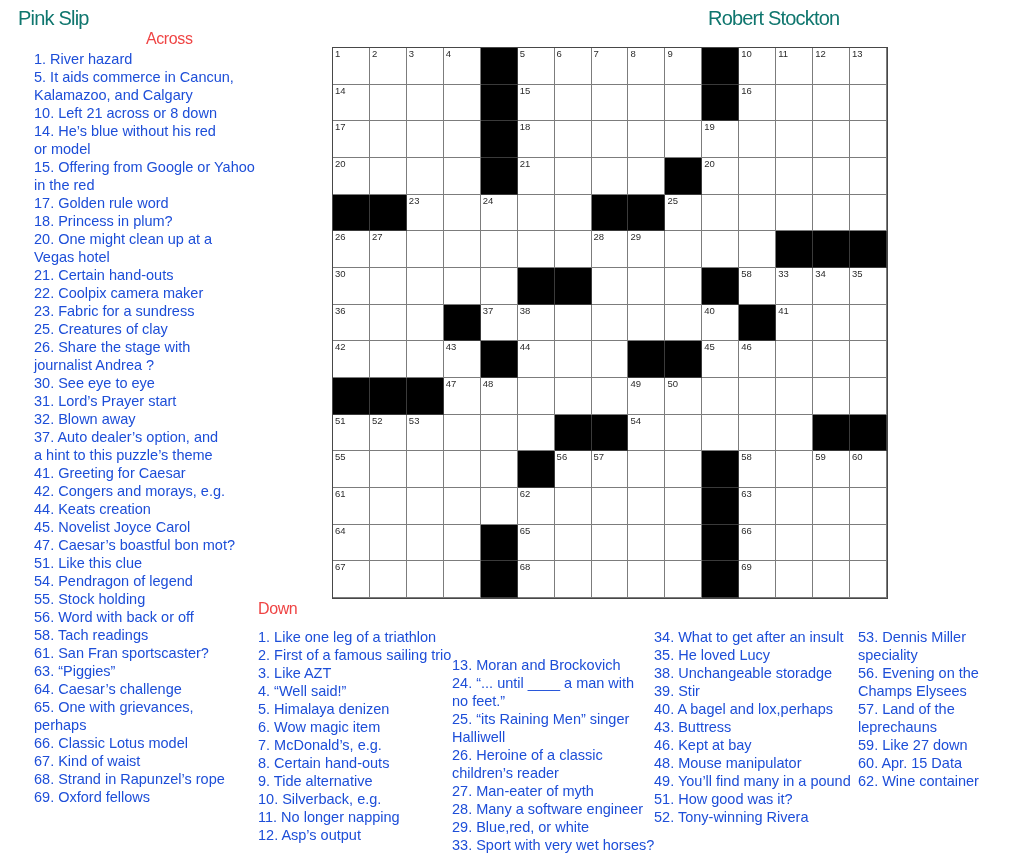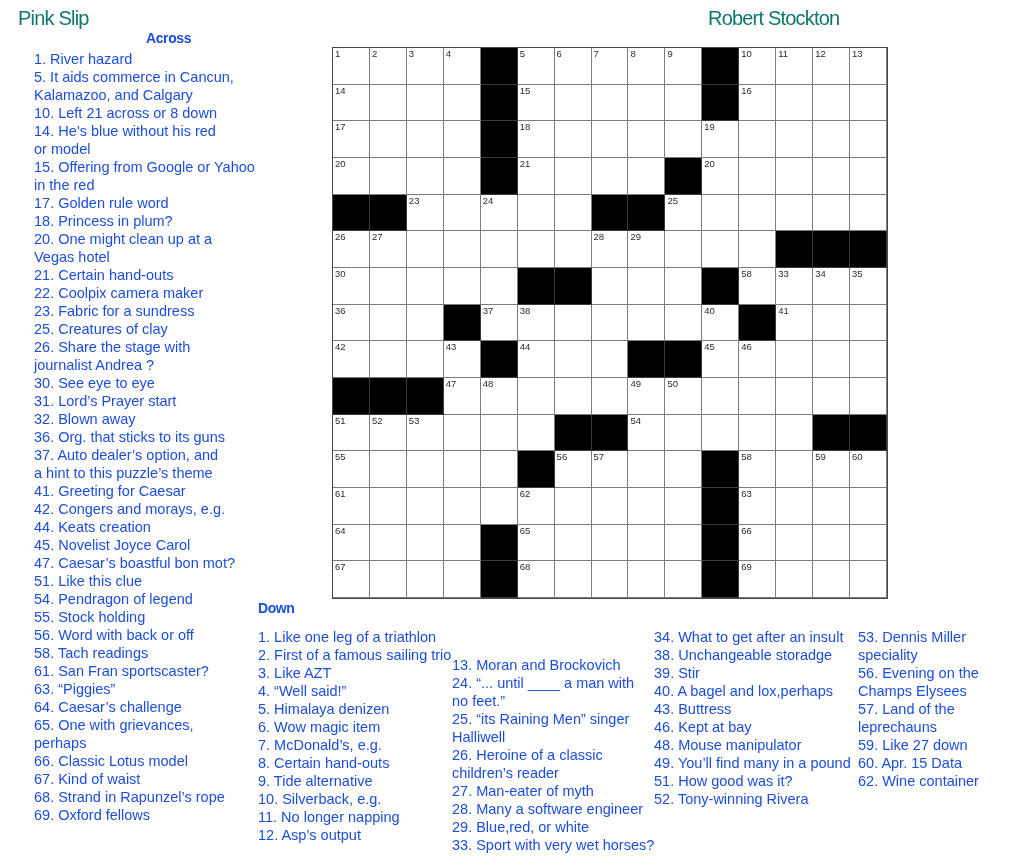--- a/index.html
+++ b/index.html
@@ -3,21 +3,21 @@
 <meta charset="utf-8">
 <style>
   html,body{margin:0;padding:0}
   body{
     width:1024px;height:867px;position:relative;overflow:hidden;
     background:#ffffff;color:#1a1a1a;
     font-family:"Liberation Sans",sans-serif;
   }
   .abs{position:absolute}
   .title{font-weight:400;font-size:20px;letter-spacing:-0.8px;color:#0f766e;white-space:nowrap}
-  .heading{font-weight:700;font-size:14px;letter-spacing:-0.4px;color:#1d4ed8;white-space:nowrap}
+  .heading{font-weight:400;font-size:16px;letter-spacing:-0.4px;color:#ef4444;white-space:nowrap}
   .clues{font-size:14.5px;line-height:18px;color:#1d4ed8}
   .clue-line{white-space:nowrap}
   #grid{
     left:332px;top:47px;width:556px;height:552px;
     display:grid;grid-template-columns:repeat(15,1fr);grid-template-rows:repeat(15,1fr);
     border:1px solid #474747;box-sizing:border-box;background:#fff;
   }
   .cell{position:relative;border-right:1px solid #7c7c7c;border-bottom:1px solid #7c7c7c;box-sizing:border-box;background:#fff}
   .cell.black{background:#000;border-right-color:#3a3a3a;border-bottom-color:#3a3a3a}
   .cnum{position:absolute;top:1px;left:2px;font-size:9.5px;line-height:10px;color:#2b2b2b;font-family:"Liberation Sans",sans-serif}
@@ -79,23 +79,20 @@
     <div>
       <div class="clue-line">30. See eye to eye</div>
     </div>
     <div>
       <div class="clue-line">31. Lord’s Prayer start</div>
     </div>
     <div>
       <div class="clue-line">32. Blown away</div>
     </div>
     <div>
-      <div class="clue-line">36. Org. that sticks to its guns</div>
-    </div>
-    <div>
       <div class="clue-line">37. Auto dealer’s option, and</div>
       <div class="clue-line">a hint to this puzzle’s theme</div>
     </div>
     <div>
       <div class="clue-line">41. Greeting for Caesar</div>
     </div>
     <div>
       <div class="clue-line">42. Congers and morays, e.g.</div>
     </div>
     <div>
@@ -577,20 +574,23 @@
     </div>
     <div>
       <div class="clue-line">33. Sport with very wet horses?</div>
     </div>
   </div>
 <div class="abs clues" style="left:654px;top:628px;width:200px">
     <div>
       <div class="clue-line">34. What to get after an insult</div>
     </div>
     <div>
+      <div class="clue-line">35. He loved Lucy</div>
+    </div>
+    <div>
       <div class="clue-line">38. Unchangeable storadge</div>
     </div>
     <div>
       <div class="clue-line">39. Stir</div>
     </div>
     <div>
       <div class="clue-line">40. A bagel and lox,perhaps</div>
     </div>
     <div>
       <div class="clue-line">43. Buttress</div>

